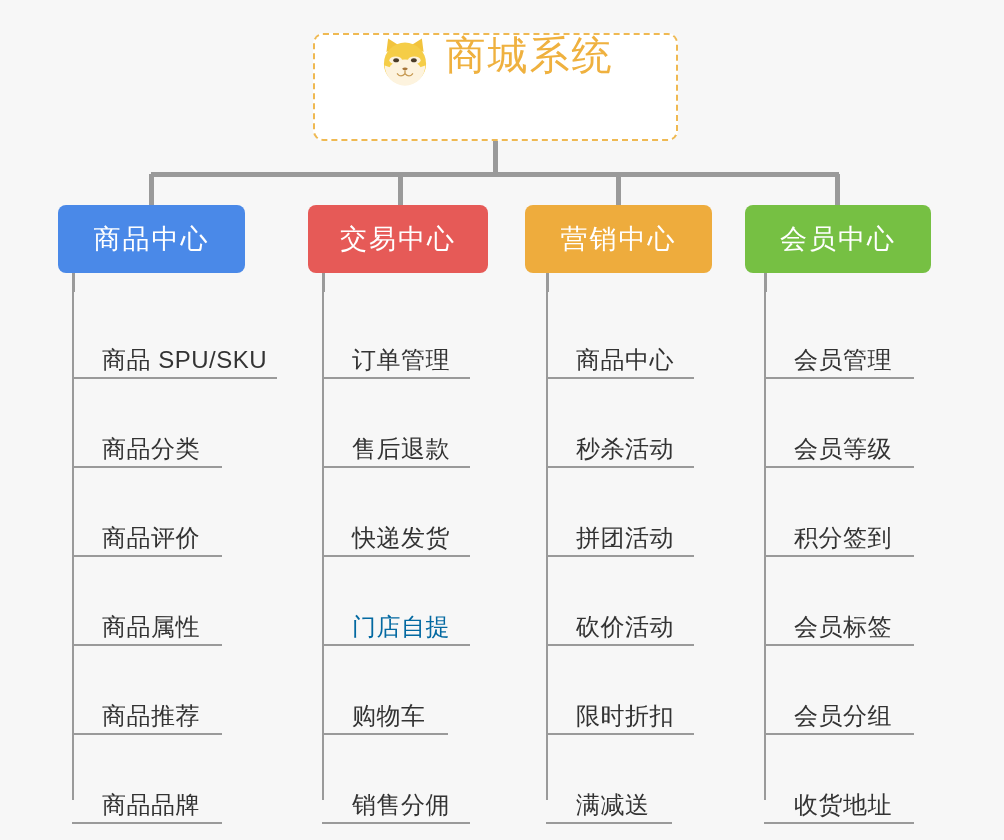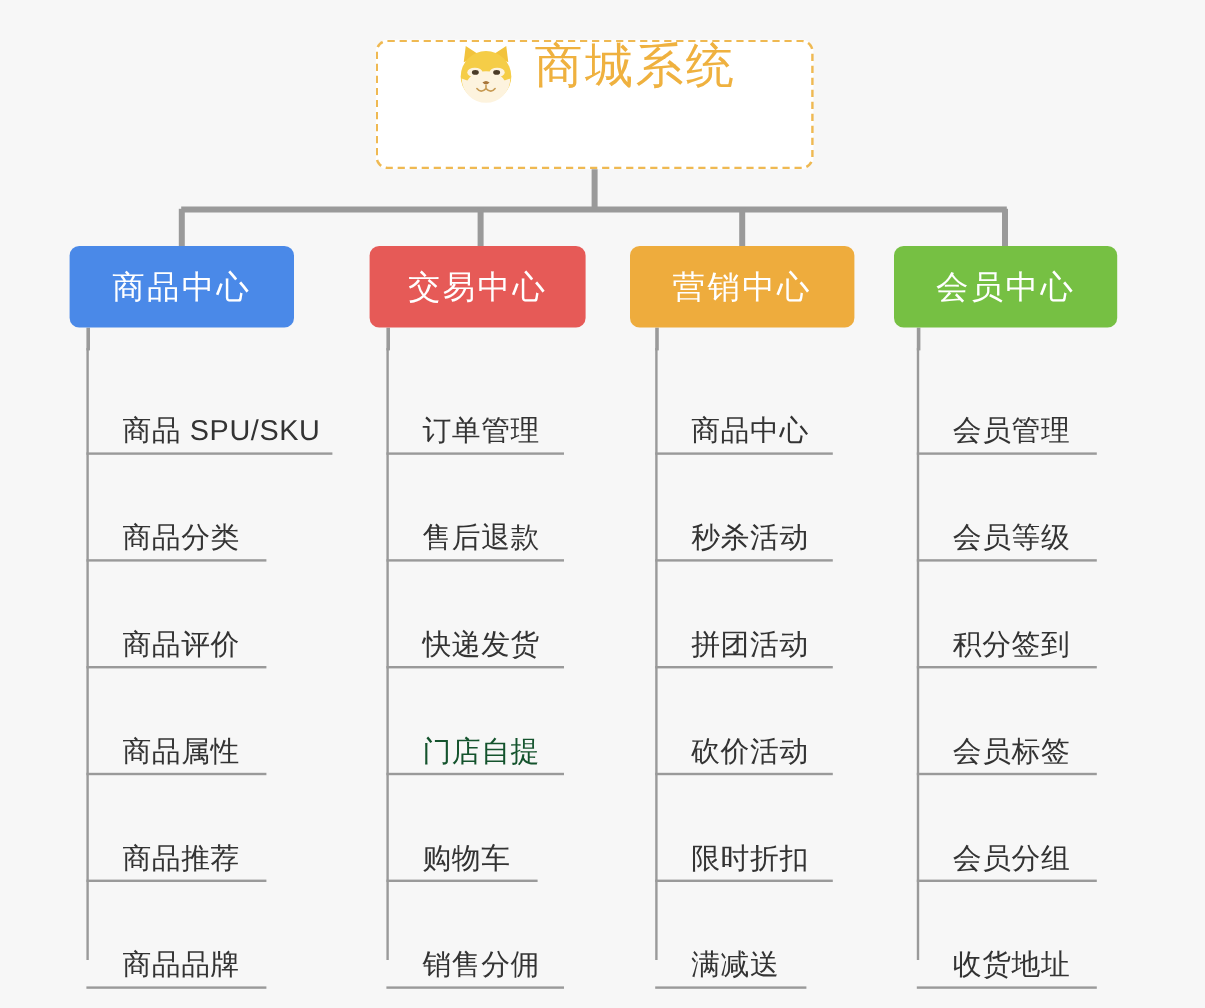--- a/index.html
+++ b/index.html
@@ -220,21 +220,21 @@
     </div>
     <div class="leaf-item">
       <span class="leaf-label" style="color: rgb(51, 51, 51);">售后退款</span>
       <span class="leaf-rule" style="width: 148px; background: rgb(154, 154, 154);"></span>
     </div>
     <div class="leaf-item">
       <span class="leaf-label" style="color: rgb(51, 51, 51);">快递发货</span>
       <span class="leaf-rule" style="width: 148px; background: rgb(154, 154, 154);"></span>
     </div>
     <div class="leaf-item">
-      <span class="leaf-label" style="color: #14532d;">门店自提</span>
+      <span class="leaf-label" style="color: #0369a1;">门店自提</span>
       <span class="leaf-rule" style="width: 148px; background: rgb(154, 154, 154);"></span>
     </div>
     <div class="leaf-item">
       <span class="leaf-label" style="color: rgb(51, 51, 51);">购物车</span>
       <span class="leaf-rule" style="width: 126px; background: rgb(154, 154, 154);"></span>
     </div>
     <div class="leaf-item">
       <span class="leaf-label" style="color: rgb(51, 51, 51);">销售分佣</span>
       <span class="leaf-rule" style="width: 148px; background: rgb(154, 154, 154);"></span>
     </div>

